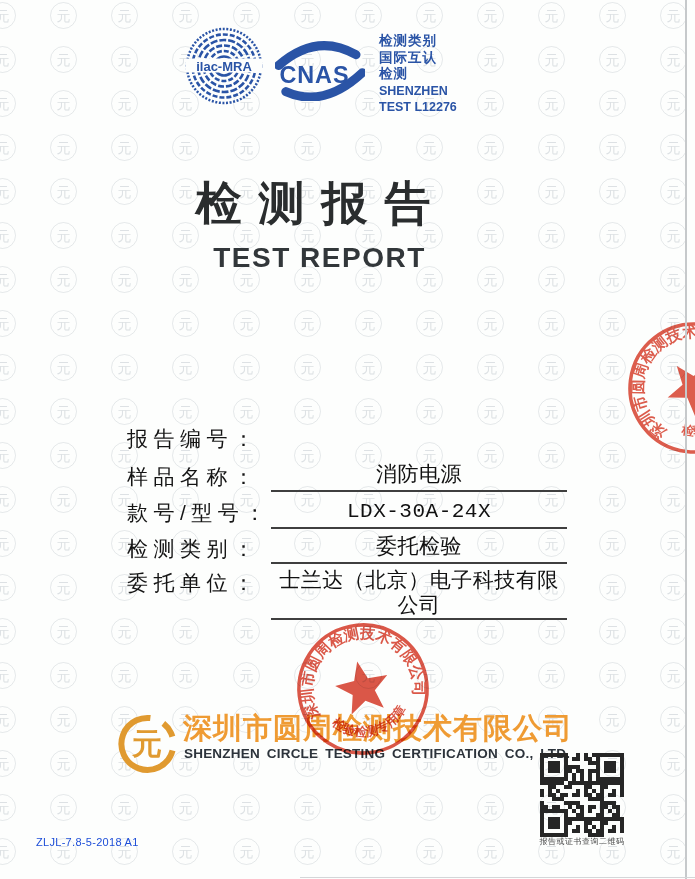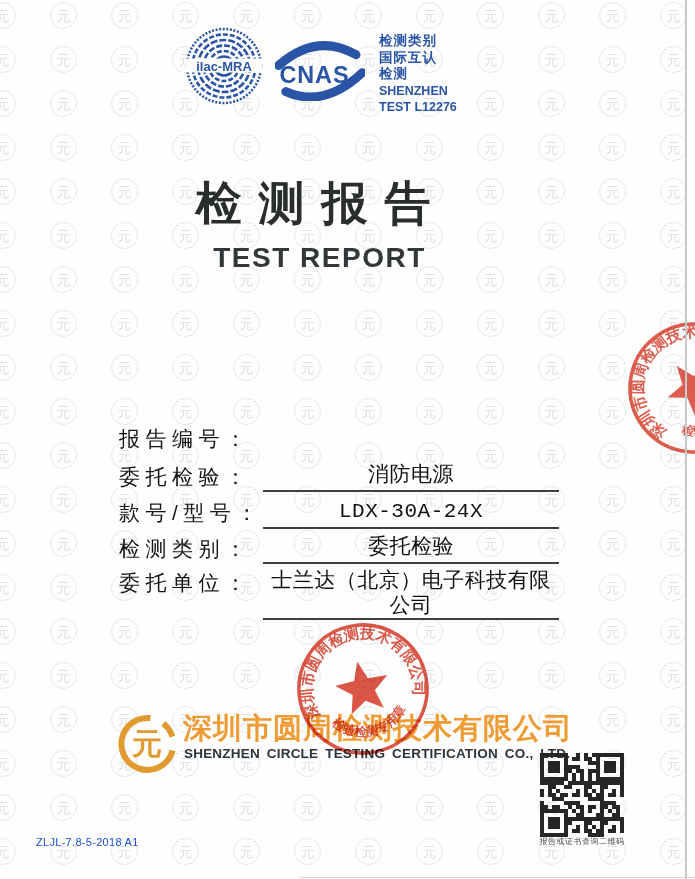--- a/index.html
+++ b/index.html
@@ -25,21 +25,21 @@
   
   .title-zh{
     position:absolute;left:0;width:695px;top:173px;z-index:2;text-align:center;
     transform:translateX(-26px);font-size:46px;font-weight:700;letter-spacing:17px;color:#2a2d2e;
   }
   .title-en{
     position:absolute;left:0;width:695px;top:242px;z-index:2;text-align:center;
     transform:translateX(-28px);font-size:28px;font-weight:700;letter-spacing:1.5px;color:#32373a;
   }
   
-  .frow{position:absolute;left:8px;width:554px;z-index:2;padding-left:8px;}
+  .frow{position:absolute;left:16px;width:554px;z-index:2;padding-left:8px;}
   .flabel{
     position:absolute;left:111px;top:2px;font-size:21px;font-weight:500;
     letter-spacing:5.5px;color:#141414;white-space:nowrap;
   }
   .fvalue{
     position:absolute;left:255px;width:296px;bottom:0;top:0;
     border-bottom:2px solid #3f3f3f;text-align:center;
     font-family:"Liberation Mono","Liberation Sans",sans-serif;
     font-size:21px;font-weight:500;color:#111;line-height:25px;padding-top:2px;
     box-sizing:border-box;letter-spacing:0.5px;
@@ -350,21 +350,21 @@
     <div class="en">TEST L12276</div>
   </div>
 
   <div class="title-zh">检测报告</div>
   <div class="title-en">TEST REPORT</div>
 
   <div class="frow" style="top:423px;height:32px;">
     <div class="flabel">报告编号：</div>
   </div>
   <div class="frow" style="top:461px;height:31px;">
-    <div class="flabel">委托检验：</div>
+    <div class="flabel">样品名称：</div>
     <div class="fvalue">消防电源</div>
   </div>
   <div class="frow" style="top:497px;height:32px;">
     <div class="flabel">款号/型号：</div>
     <div class="fvalue">LDX-30A-24X</div>
   </div>
   <div class="frow" style="top:567px;height:53px;">
     <div class="flabel">委托单位：</div>
     <div class="fvalue" style="line-height:25px;">士兰达（北京）电子科技有限公司</div>
   </div>

